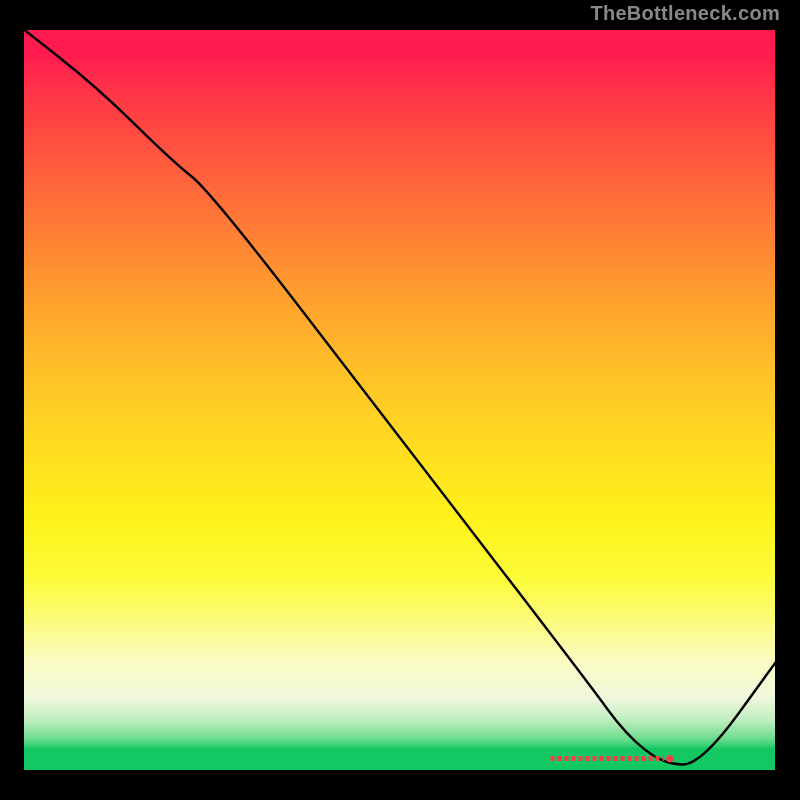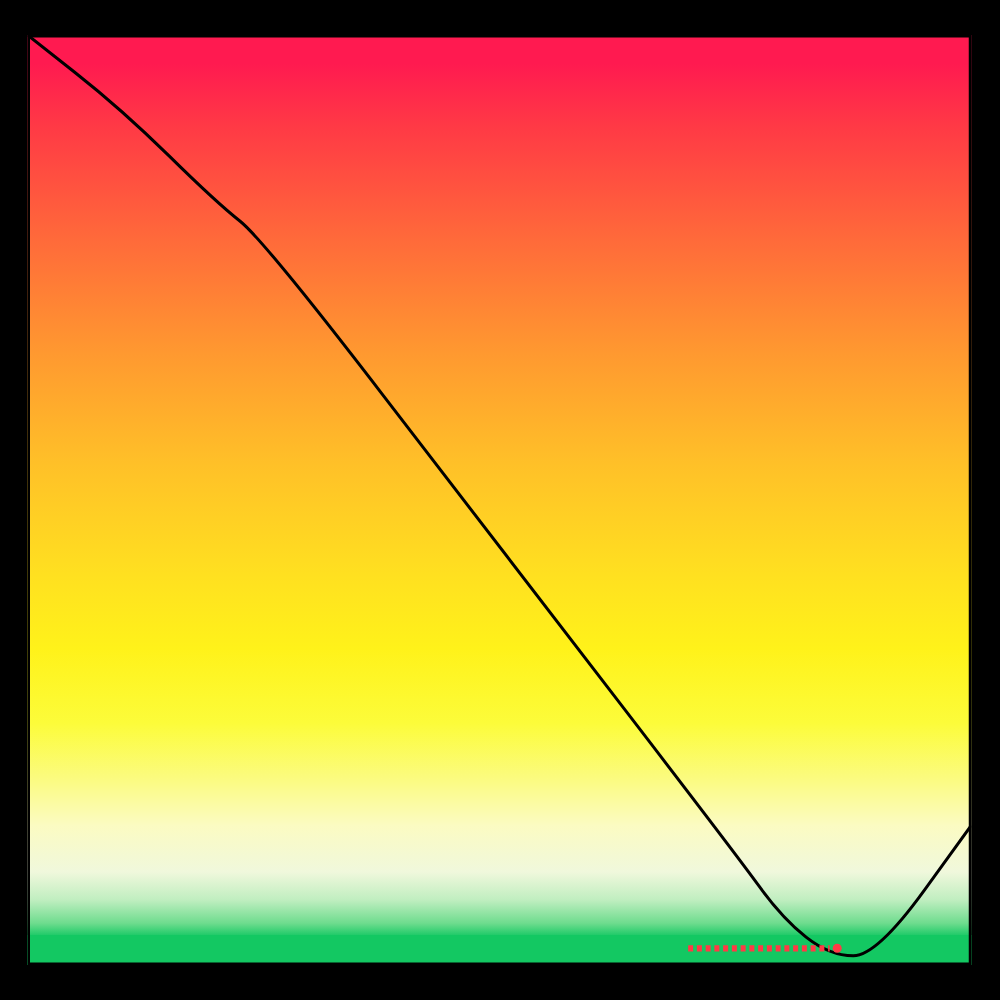--- a/index.html
+++ b/index.html
@@ -78,20 +78,21 @@
     position: absolute;
     left: 0; top: 0;
     width: 100%;
     height: 100%;
   }
 </style>
 </head>
 <body>
 
 <div class="wrap">
+  <div class="attrib">TheBottleneck.com</div>
 
   <div class="plot-frame">
     <div class="gradient"></div>
     <div class="green-band"></div>
 
     <svg class="curve" viewBox="0 0 755 744" preserveAspectRatio="none">
       <path d="M 0 0 Q 0 0 37.75 29.75999999999999 Q 75.5 59.51999999999998 113.25 96.72000000000003 Q 151 133.92000000000007 169.875 148.8 Q 188.75 163.67999999999995 283.125 286.43999999999994 Q 377.5 409.2 471.875 531.96 Q 566.25 654.72 585.125 680.76 Q 604 706.8 622.875 721.68 Q 641.75 736.56 660.625 736.56 Q 679.5 736.56 717.25 684.48 L 755 632.4" fill="none" stroke="#000" stroke-width="2.4"></path>
       <line x1="528.5" y1="730.608" x2="641.75" y2="730.608" stroke="#ff3a45" stroke-width="5" stroke-dasharray="4 3"></line>
       <circle cx="647.75" cy="730.608" r="3.6" fill="#ff3a45"></circle>
     </svg>

